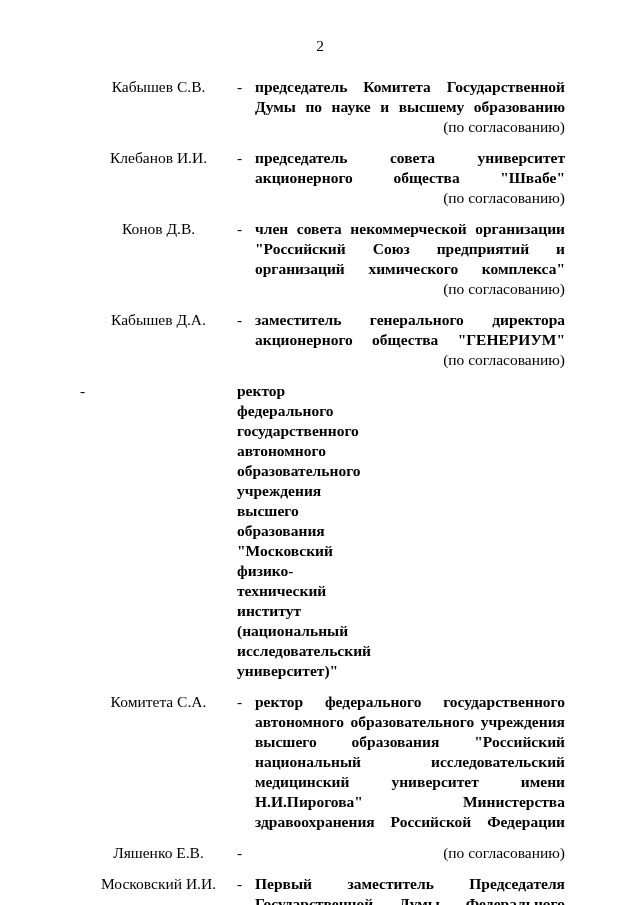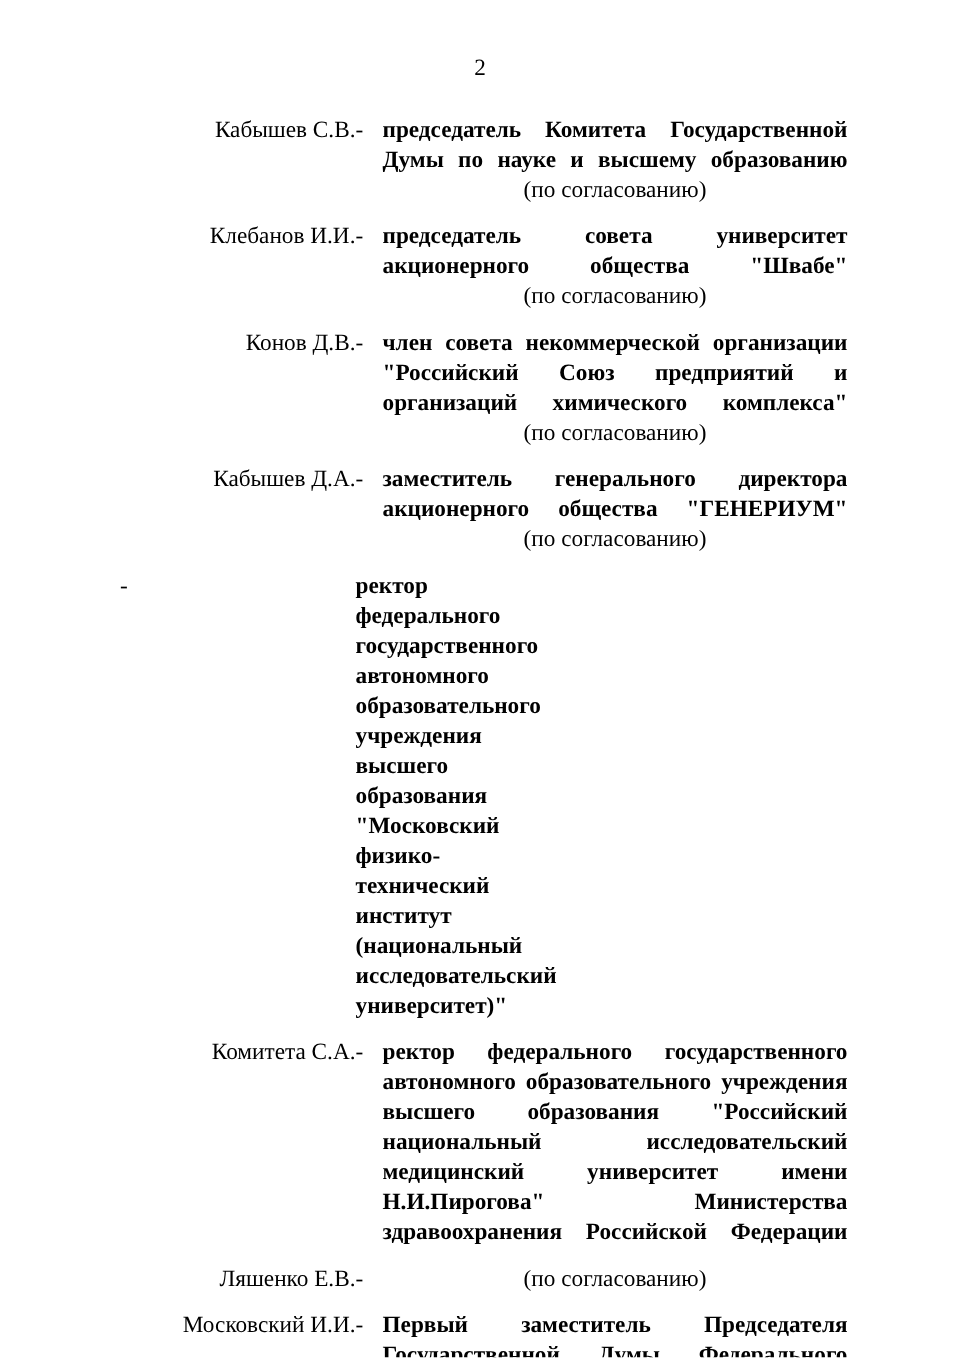--- a/index.html
+++ b/index.html
@@ -25,33 +25,33 @@
   }
   .entries {
     margin: 21px 75px 0 80px;
   }
   .entry {
     display: grid;
     grid-template-columns: 157px 18px 1fr;
     margin-bottom: 11px;
   }
   .member-name {
-    text-align: right;
+    text-align: center;
     white-space: nowrap;
   }
   .dash-cell {
     text-align: left;
   }
   .position-text {
     text-align: justify;
     text-align-last: justify;
     font-weight: bold;
   }
   .approval-note {
-    text-align: center;
+    text-align: right;
   }
   .approval-note:empty {
     display: none;
   }
 </style>
 </head>
 <body>
 
 <div class="page">
 

